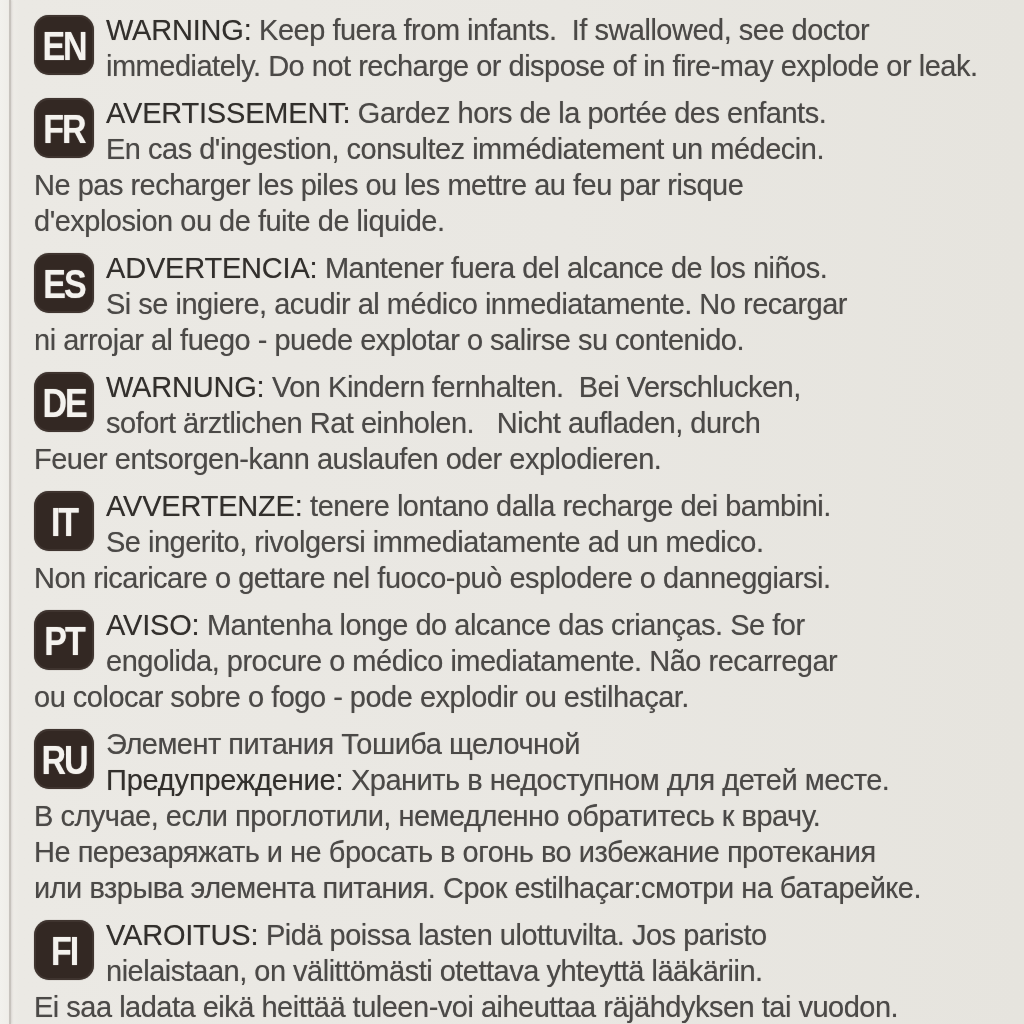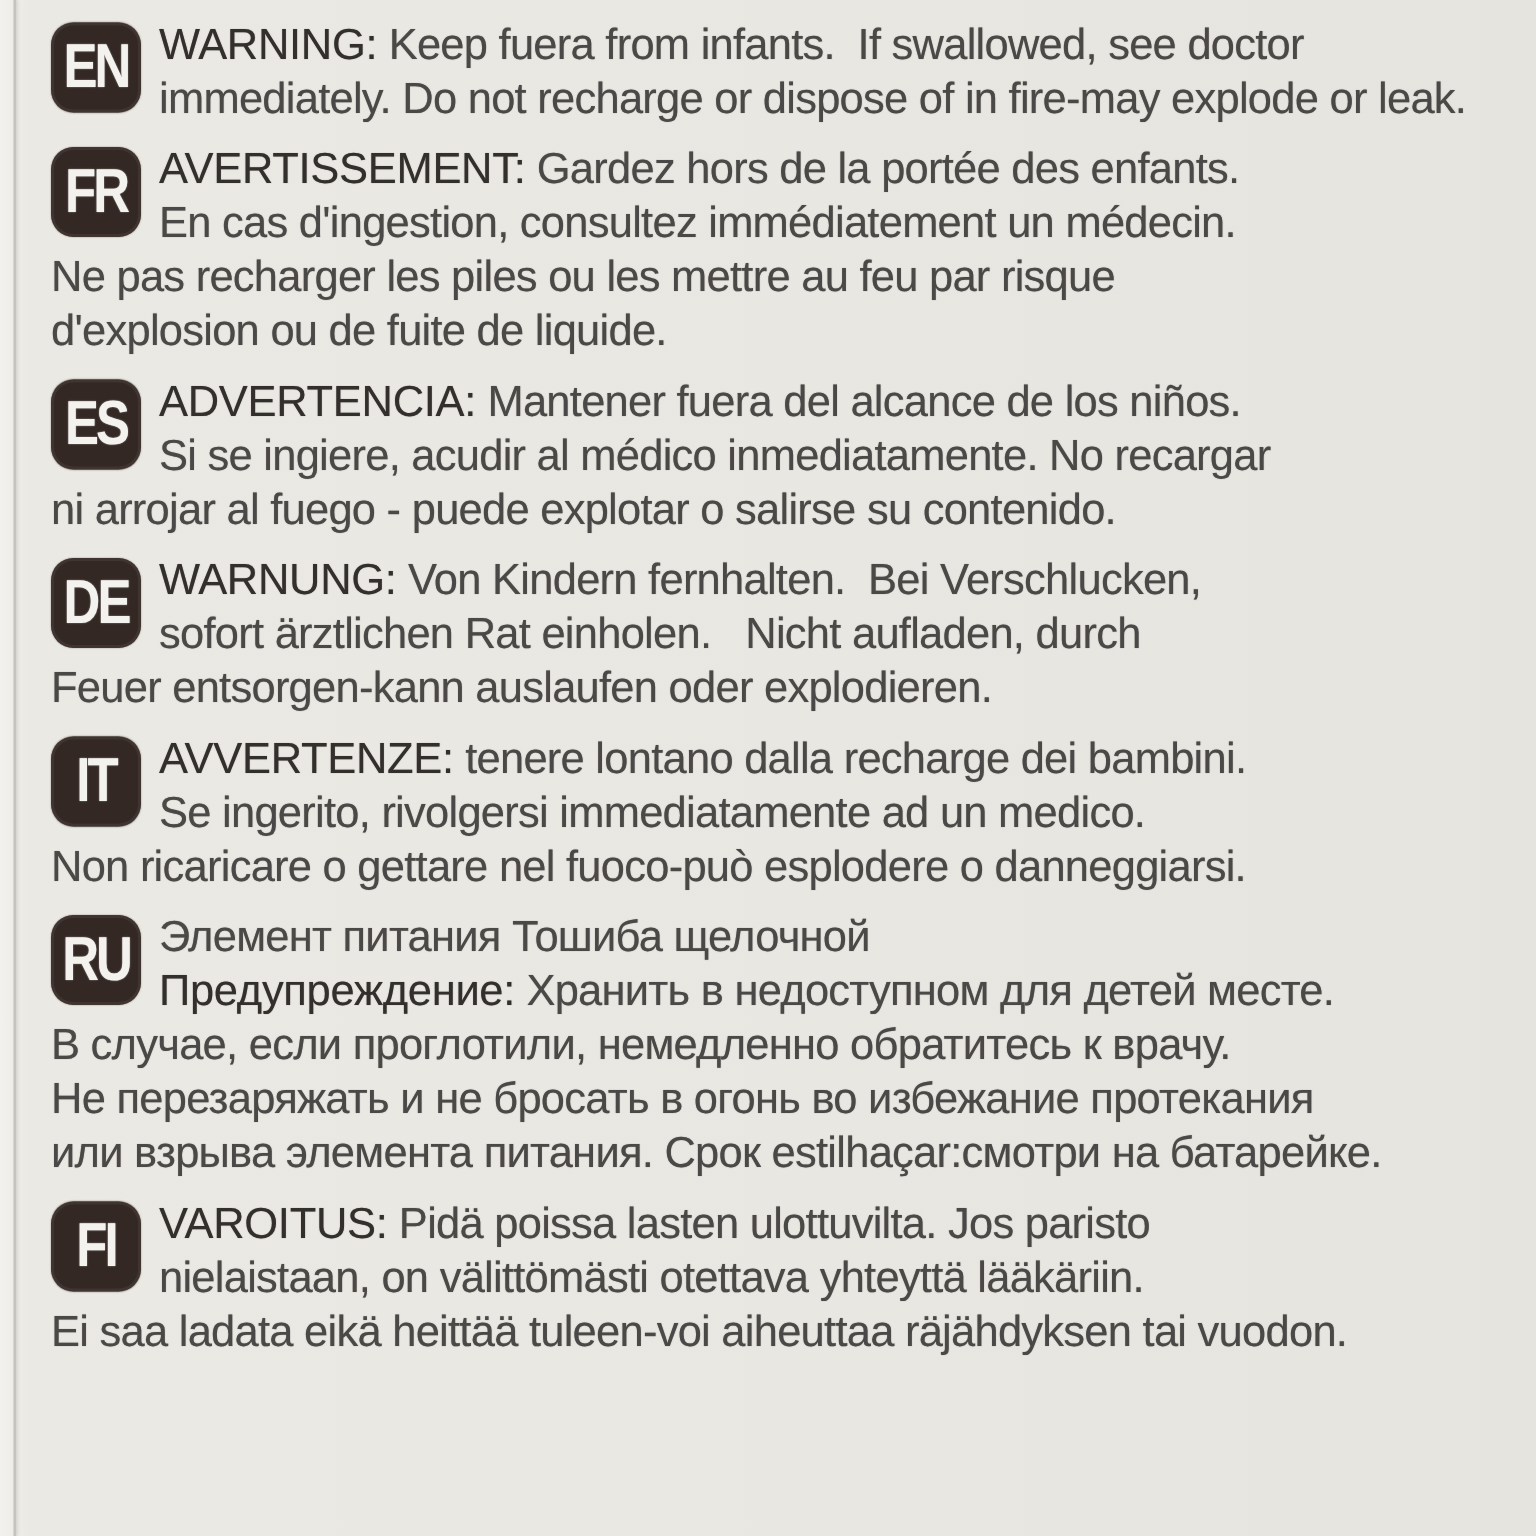--- a/index.html
+++ b/index.html
@@ -120,20 +120,28 @@
 
   <section class="warning-section">
     <span class="lang-badge">
       <span class="lang-code">IT</span>
     </span>
     <p class="warning-text"><span class="warning-heading">AVVERTENZE:</span><span class="warning-body"> tenere lontano dalla recharge dei bambini.
 Se ingerito, rivolgersi immediatamente ad un medico.
 Non ricaricare o gettare nel fuoco-può esplodere o danneggiarsi.</span></p>
   </section>
 
+  <section class="warning-section">
+    <span class="lang-badge">
+      <span class="lang-code">PT</span>
+    </span>
+    <p class="warning-text"><span class="warning-heading">AVISO:</span><span class="warning-body"> Mantenha longe do alcance das crianças. Se for
+engolida, procure o médico imediatamente. Não recarregar
+ou colocar sobre o fogo - pode explodir ou estilhaçar.</span></p>
+  </section>
 
   <section class="warning-section">
     <span class="lang-badge">
       <span class="lang-code">RU</span>
     </span>
     <p class="warning-text"><span class="intro-line">Элемент питания Тошиба щелочной</span><br><span class="warning-heading">Предупреждение:</span><span class="warning-body"> Хранить в недоступном для детей месте.
 В случае, если проглотили, немедленно обратитесь к врачу.
 Не перезаряжать и не бросать в огонь во избежание протекания
 или взрыва элемента питания. Срок estilhaçar:смотри на батарейке.</span></p>
   </section>

